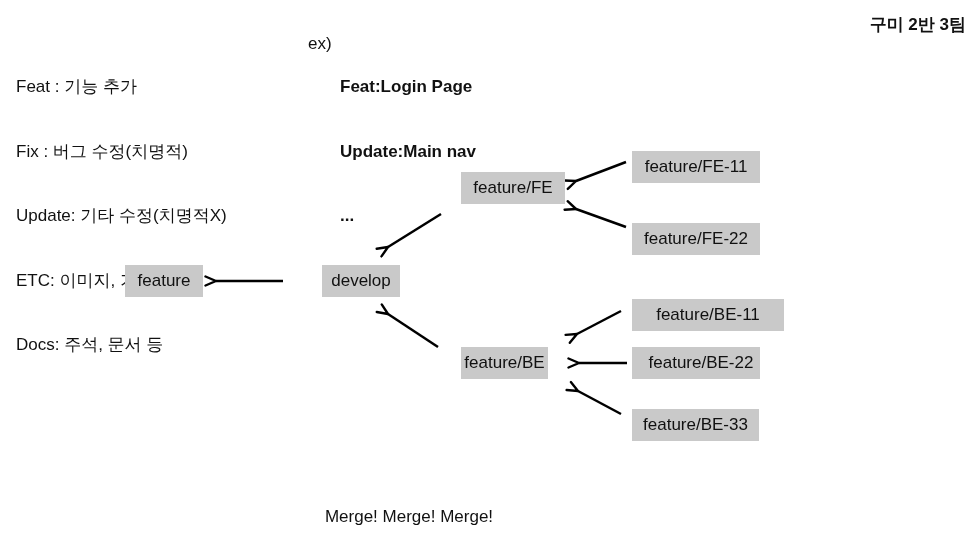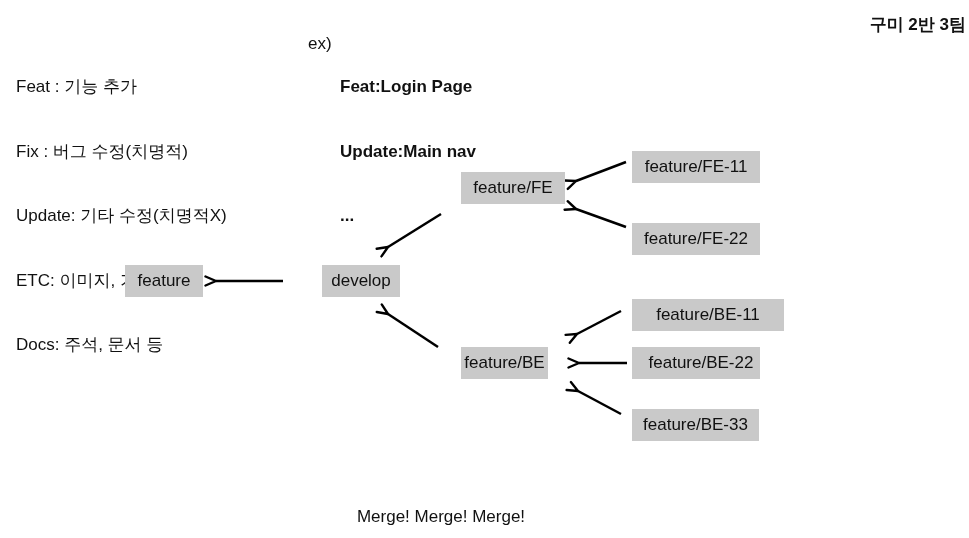--- a/index.html
+++ b/index.html
@@ -44,21 +44,21 @@
   .n-develop { left: 293px; top: 265px; width: 78px; margin-left: 29px; }
   .n-fe      { left: 461px; top: 172px; width: 104px; }
   .n-fe11    { left: 632px; top: 133px; width: 128px; margin-top: 18px; }
   .n-fe22    { left: 632px; top: 223px; width: 128px; }
   .n-be      { left: 461px; top: 347px; width: 87px; }
   .n-be11    { left: 632px; top: 299px; width: 152px; }
   .n-be22    { left: 632px; top: 347px; width: 128px; padding-left: 10px; }
   .n-be33    { left: 632px; top: 397px; width: 127px; margin-top: 12px; }
 
   .footer {
-    position: absolute; left: 441px; top: 507px;
+    position: absolute; left: 409px; top: 507px;
     transform: translateX(-50%);
     font-size: 17px; white-space: nowrap;
   }
 </style>
 </head>
 <body>
 
 <div class="canvas">
 
   <div class="legend">

